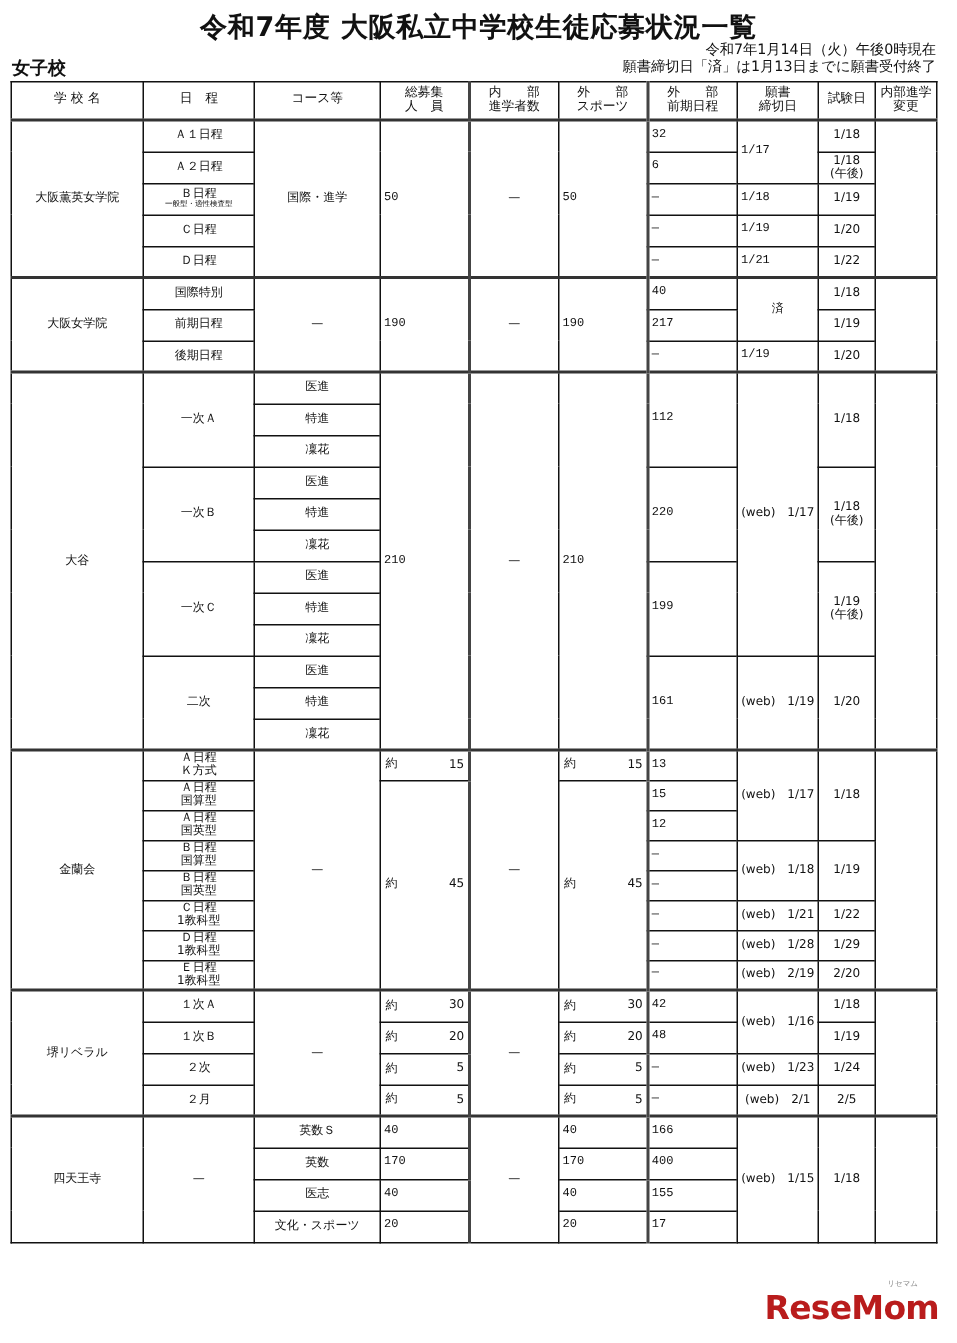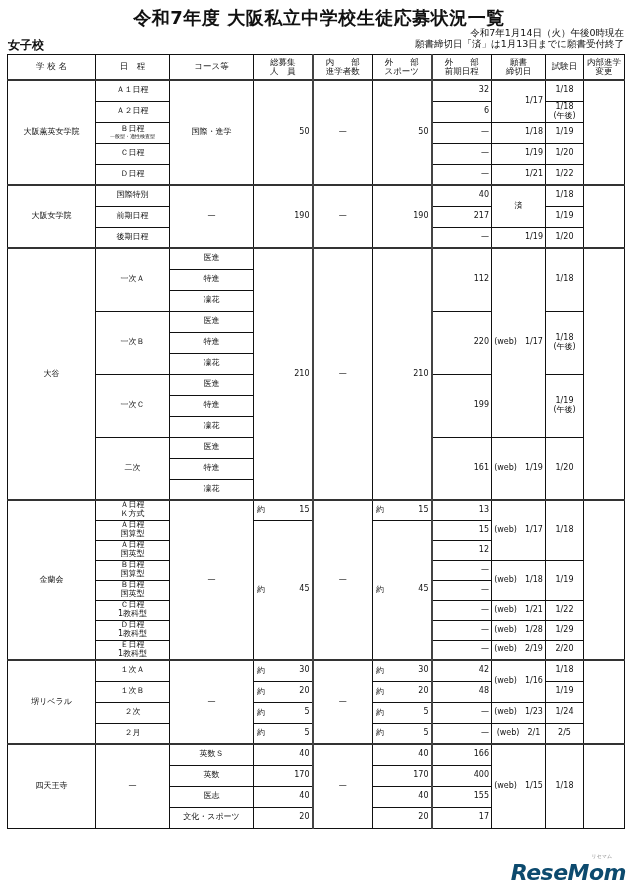--- a/index.html
+++ b/index.html
@@ -8,28 +8,28 @@
   .title { position:absolute; left:0; top:6px; width:638px; text-align:center;
            font-size:18px; font-weight:bold; letter-spacing:0.5px; }
   .asof { position:absolute; right:14px; top:27px; font-size:9.5px; }
   .section { position:absolute; left:8px; top:37px; font-size:12px; font-weight:bold; }
   .note { position:absolute; right:14px; top:38px; font-size:9.5px; }
   table { position:absolute; left:7px; top:54px; border-collapse:collapse;
           table-layout:fixed; font-size:8px; }
   td, th { border:1px solid #111; padding:0 2px; text-align:center; vertical-align:middle;
            line-height:1.1; overflow:hidden; white-space:nowrap; }
   th { font-weight:normal; height:24px; font-size:8.5px; }
-  td.r { text-align:right; }
+  td.r { text-align:left;font-family:Liberation Mono, monospace; }
   td.approx { text-align:right; position:relative; }
   td.approx .yaku { position:absolute; left:3px; top:50%; transform:translateY(-50%); }
   .thick-r { border-right:2px solid #444;margin-top:14px; }
   .thick-t { border-top:2px solid #333; }
   .small { font-size:5px; display:block; }
   .logo { position:absolute; right:12px; bottom:10px; font-size:22px; font-weight:bold;
-          color:#0c4a6e; font-family:"DejaVu Sans", sans-serif; letter-spacing:-0.5px;font-style:italic; }
+          color:#b91c1c; font-family:"DejaVu Sans", sans-serif; letter-spacing:-0.5px; }
   .logo-sub { position:absolute; right:26px; bottom:36px; font-size:5px; color:#888; }
 </style>
 </head>
 <body>
 
 <div class="title">令和7年度 大阪私立中学校生徒応募状況一覧</div>
 <div class="asof">令和7年1月14日（火）午後0時現在</div>
 <div class="section">女子校</div>
 <div class="note">願書締切日「済」は1月13日までに願書受付終了</div>
 

